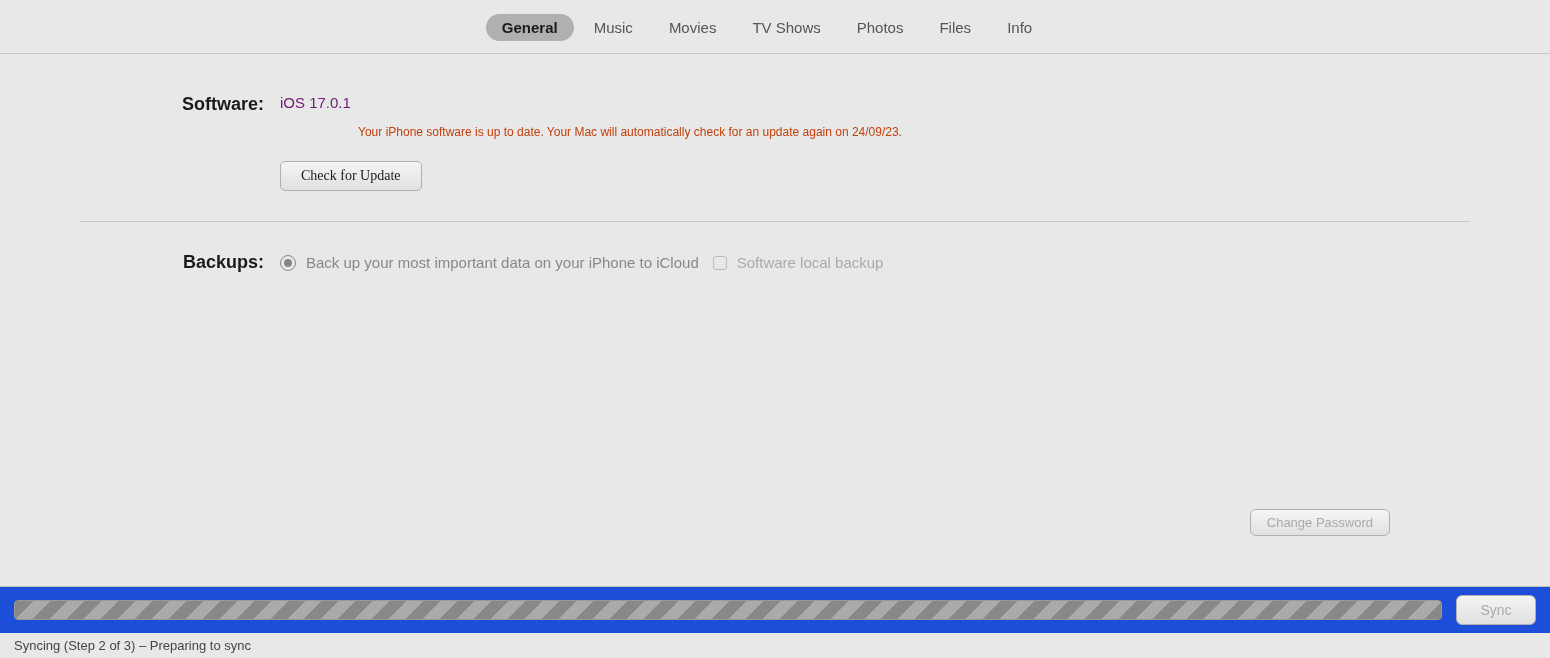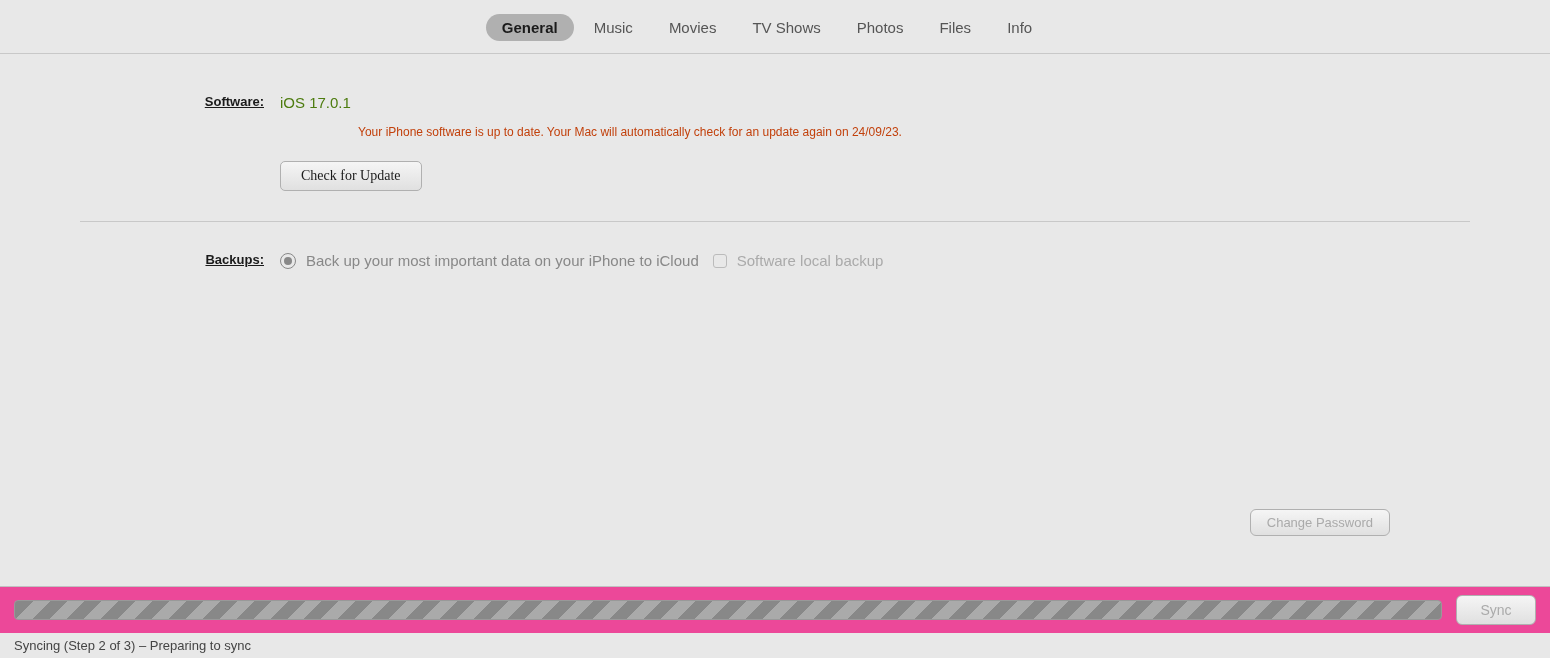--- a/index.html
+++ b/index.html
@@ -48,37 +48,36 @@
       overflow: hidden;
     }
 
     .section {
       display: flex;
       flex-direction: row;
       padding: 10px 80px 20px 80px;
     }
 
     .section-label {
-      font-size: 13px;
+      font-size: 18px;
       font-weight: 700;
       color: #1a1a1a;
       min-width: 200px;
       text-align: right;
       padding-right: 16px;
       padding-top: 0px;
-      text-decoration: underline;
     }
 
     .section-content {
       flex: 1;
     }
 
     .software-version {
       font-size: 15px;
-      color: #4d7c0f;
+      color: #701a75;
       margin-bottom: 12px;
     }
 
     .update-description {
       font-size: 12px;
       color: #c2410c;
       line-height: 1.5;
       max-width: 700px;
       margin-bottom: 20px;
       text-align: center;
@@ -175,21 +174,21 @@
       bottom: 0;
       left: 0;
       right: 0;
     }
 
     .progress-bar-container {
       display: flex;
       align-items: center;
       padding: 8px 14px;
       gap: 14px;
-      background-color: #ec4899;
+      background-color: #1d4ed8;
       border-top: 1px solid #c0c0c0;
     }
 
     .progress-bar-track {
       flex: 1;
       height: 20px;
       border-radius: 4px;
       overflow: hidden;
       border: 1px solid #999;
       background: repeating-linear-gradient(

